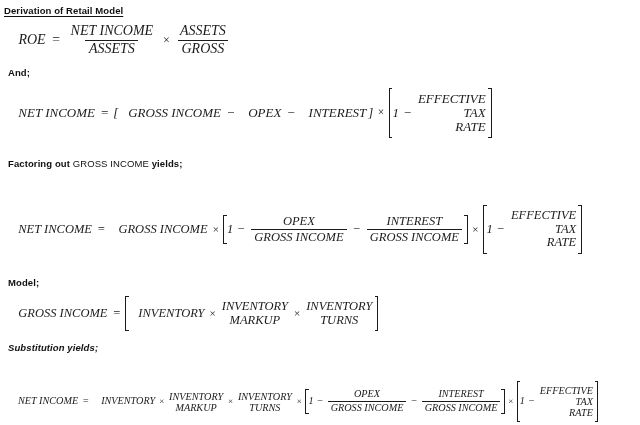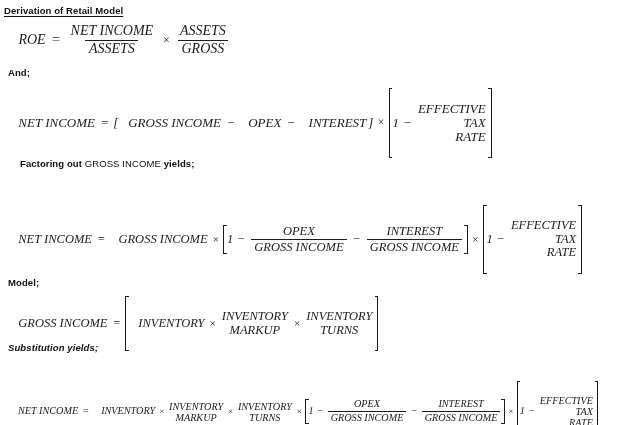--- a/index.html
+++ b/index.html
@@ -53,21 +53,21 @@
   }
   .frac .top{ padding:0 .25em 1px .25em; }
   .frac .bot{ padding:1px .25em 0 .25em; border-top:1.2px solid #1b1b1b; }
 
   
   .stack{
     display:inline-flex;
     flex-direction:column;
     align-items:center;
     justify-content:center;
-    margin:14px .18em;
+    margin:4px .18em;
     line-height:1.08;
   }
   .stack.rt{ align-items:flex-end; }
 
   
   .brk{
     display:inline-flex;
     align-items:center;
     position:relative;
     padding:0 .30em;
@@ -125,21 +125,21 @@
       <span class="num">1</span>
       <span class="op">−</span>
       <span class="stack rt">
         <span>EFFECTIVE</span>
         <span>TAX</span>
         <span>RATE</span>
       </span>
     </span>
   </div>
 
-  <div class="label" style="left:20px;top:158px;">
+  <div class="label" style="left:8px;top:158px;">
     <span>Factoring out </span><span class="reg">GROSS INCOME</span><span> yields;</span>
   </div>
 
   <div class="eq" id="eq3" style="left:9px;top:205px;font-size:12.5px;">
     <span class="tok">NET INCOME</span>
     <span class="op">=</span>
     <span class="tok">GROSS INCOME</span>
     <span class="times">×</span>
     <span class="brk">
       <span class="num">1</span>

